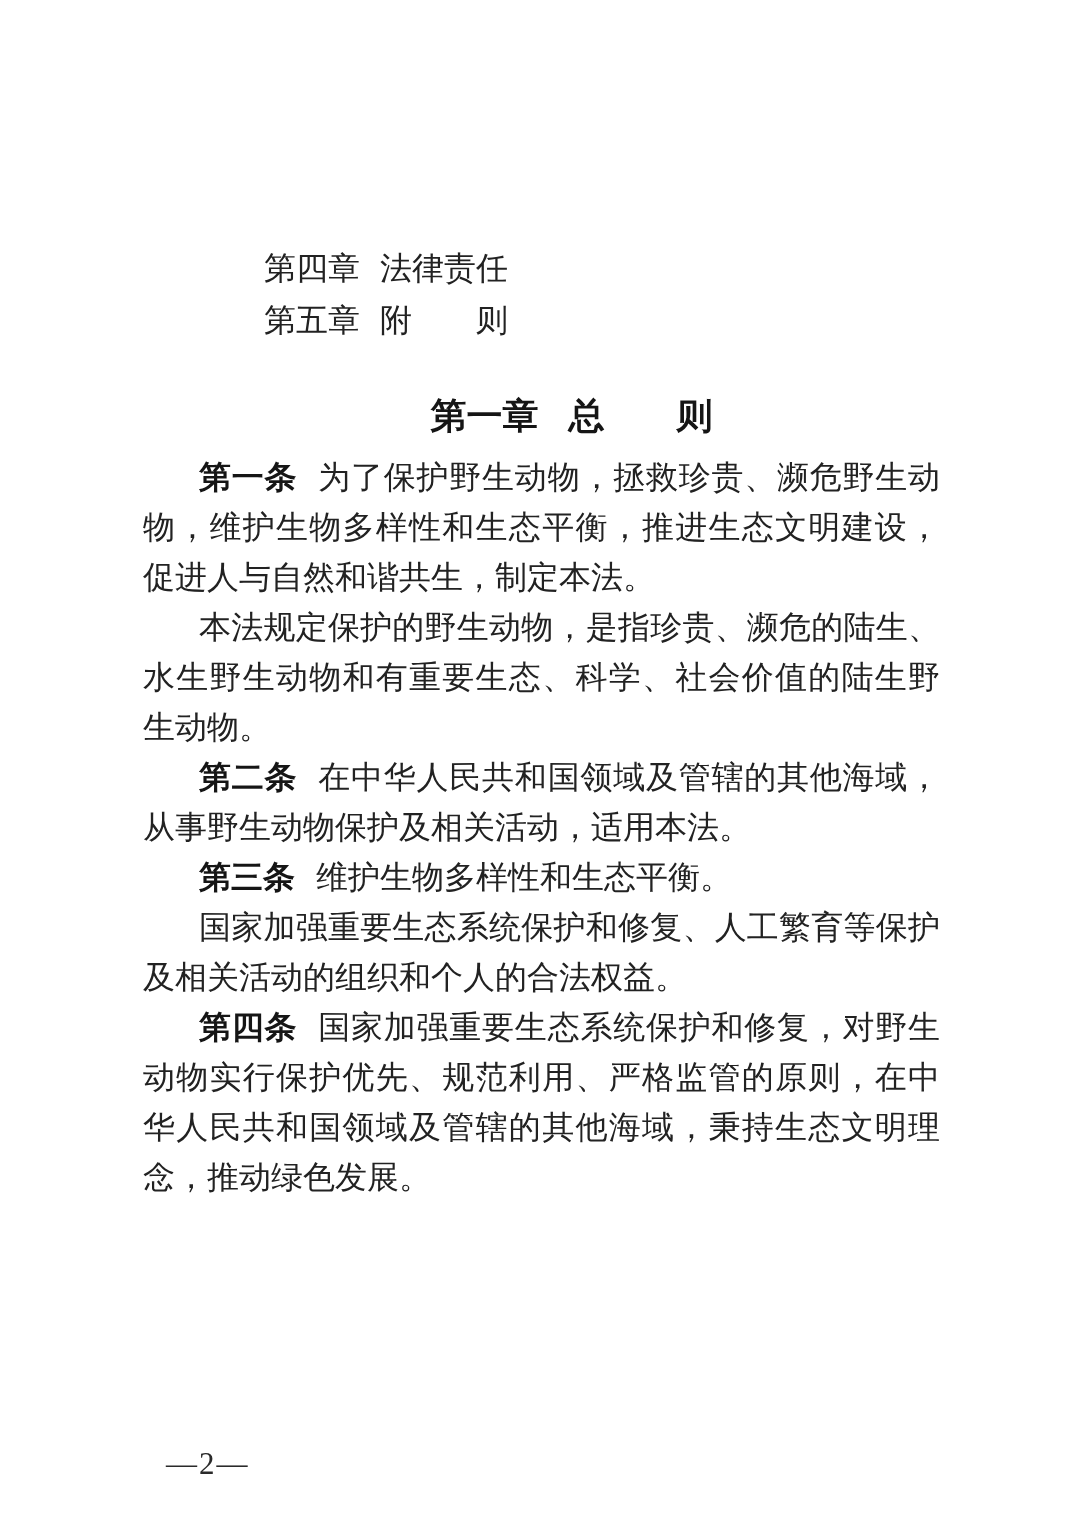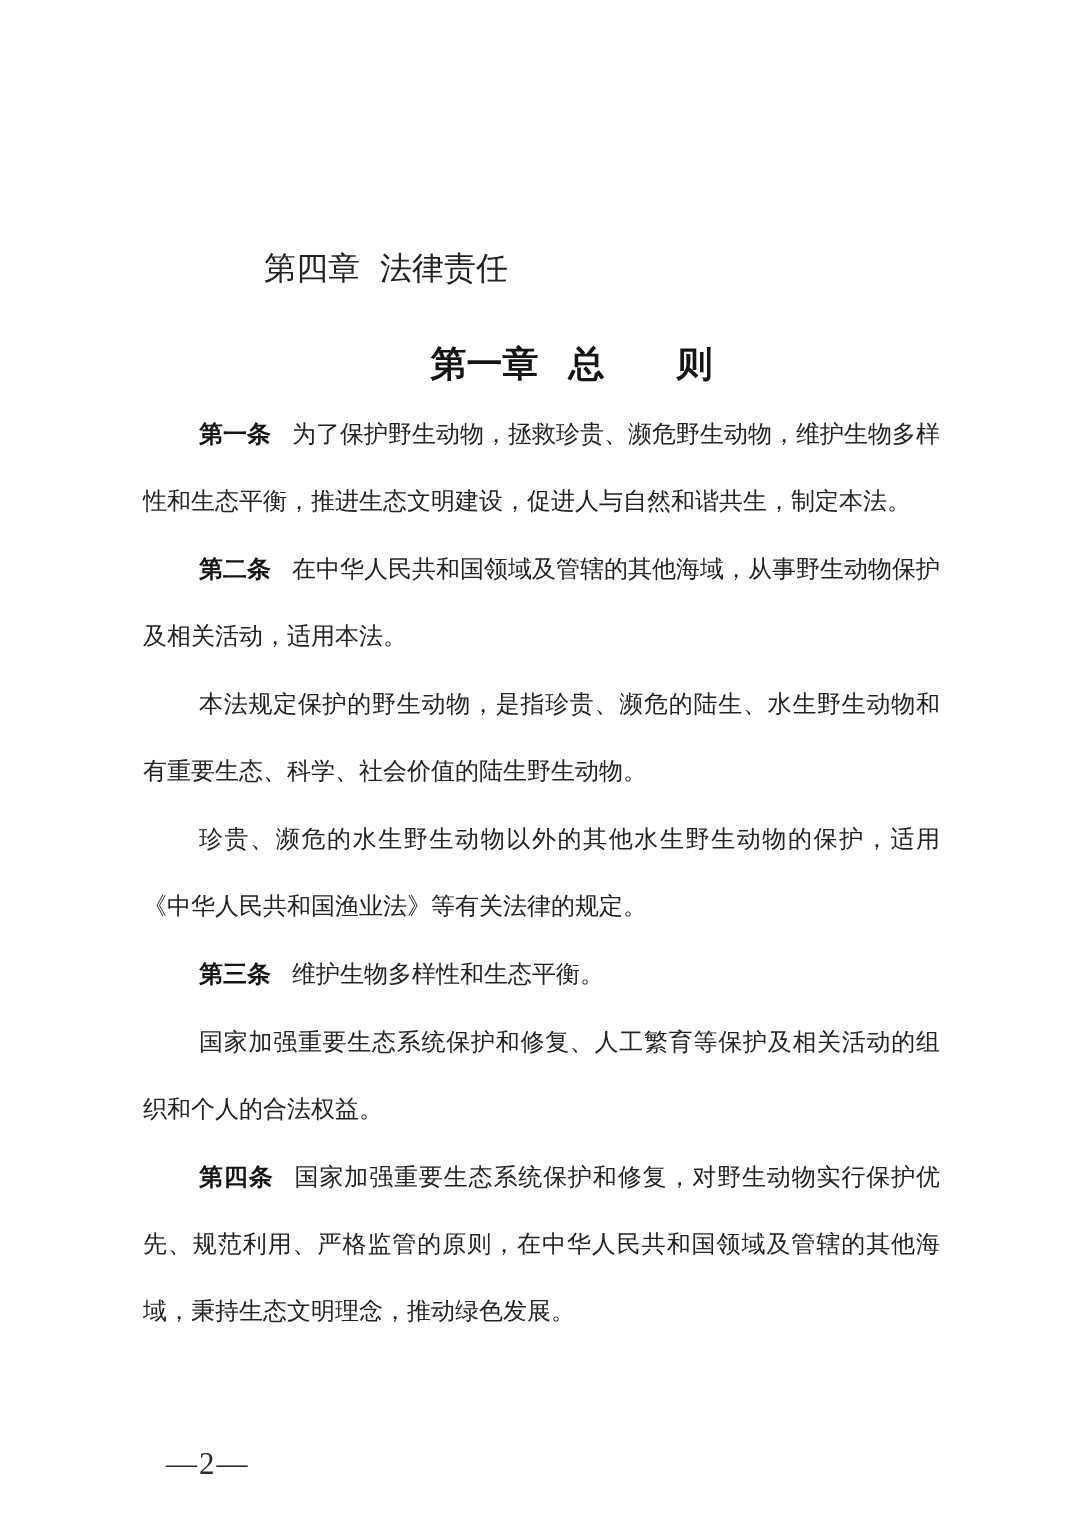--- a/index.html
+++ b/index.html
@@ -49,22 +49,22 @@
     font-size: 36px;
     color: #151515;
     white-space: pre;
   }
   .heading-label {
     margin-right: 30px;
   }
   
   .body-text {
     margin-top: 58px;
-    font-size: 24px;
-    line-height: 67px;
+    font-size: 32px;
+    line-height: 50px;
     text-align: justify;
     text-justify: inter-ideograph;
     color: #222222;
   }
   .para {
     margin: 0;
     text-indent: 56px;
   }
   .lead {
     font-family: "Liberation Sans", "DejaVu Sans", sans-serif;
@@ -89,31 +89,33 @@
 </head>
 <body>
 
 <div class="page">
   <div class="content">
 
     <div class="toc">
       <div class="toc-line">
         <span class="toc-chapter">第四章</span><span class="toc-title">法律责任</span>
       </div>
+      <div class="toc-line">
+        <span class="toc-chapter">第五章</span><span class="toc-title">附　　则</span>
+      </div>
     </div>
 
     <h1 class="chapter-heading">
       <span class="heading-label">第一章</span><span class="heading-title">总　　则</span>
     </h1>
 
     <div class="body-text">
       <p class="para"><b class="lead">第一条</b><span>为了保护野生动物，拯救珍贵、濒危野生动物，维护生物多样性和生态平衡，推进生态文明建设，促进人与自然和谐共生，制定本法。</span></p>
+      <p class="para"><b class="lead"></b><span>本法规定保护的野生动物，是指珍贵、濒危的陆生、水生野生动物和有重要生态、科学、社会价值的陆生野生动物。</span></p>
       <p class="para"><b class="lead">第二条</b><span>在中华人民共和国领域及管辖的其他海域，从事野生动物保护及相关活动，适用本法。</span></p>
-      <p class="para"><b class="lead"></b><span>本法规定保护的野生动物，是指珍贵、濒危的陆生、水生野生动物和有重要生态、科学、社会价值的陆生野生动物。</span></p>
-      <p class="para"><b class="lead"></b><span>珍贵、濒危的水生野生动物以外的其他水生野生动物的保护，适用《中华人民共和国渔业法》等有关法律的规定。</span></p>
       <p class="para"><b class="lead">第三条</b><span>维护生物多样性和生态平衡。</span></p>
       <p class="para"><b class="lead"></b><span>国家加强重要生态系统保护和修复、人工繁育等保护及相关活动的组织和个人的合法权益。</span></p>
       <p class="para"><b class="lead">第四条</b><span>国家加强重要生态系统保护和修复，对野生动物实行保护优先、规范利用、严格监管的原则，在中华人民共和国领域及管辖的其他海域，秉持生态文明理念，推动绿色发展。</span></p>
     </div>
 
   </div>
 
   <div class="page-number">—2—</div>
 </div>
 

